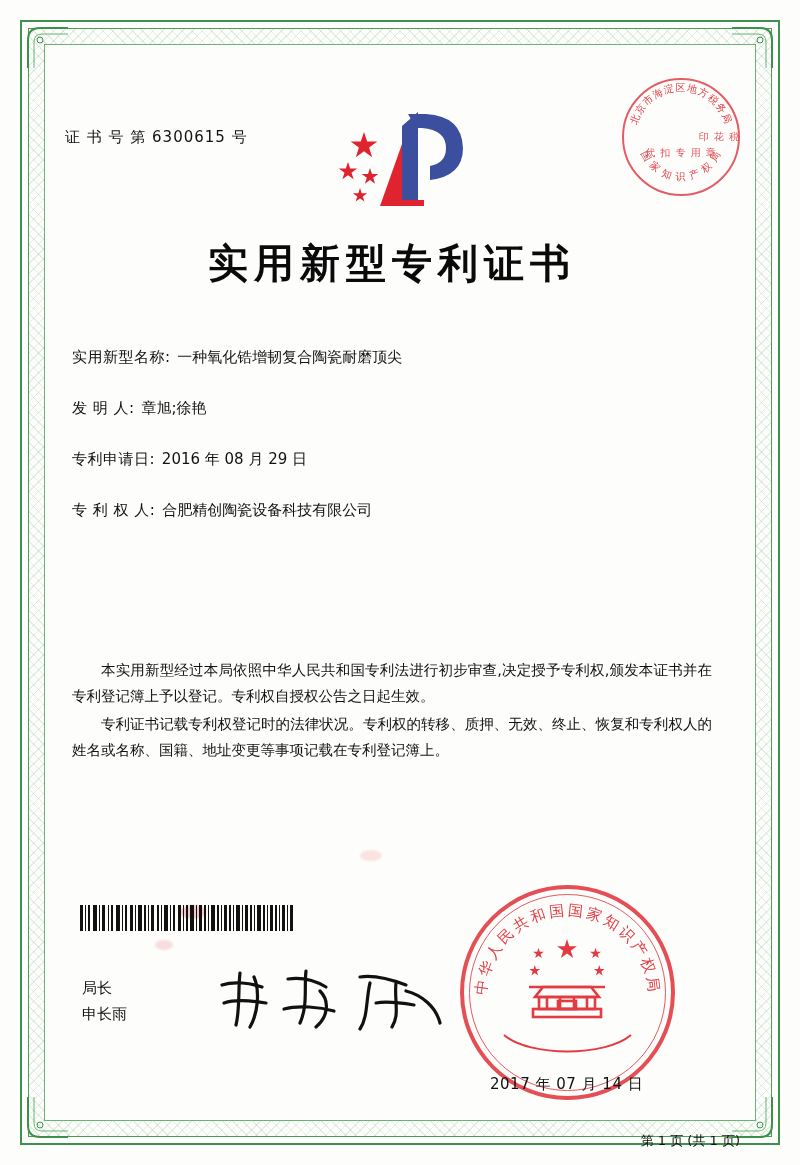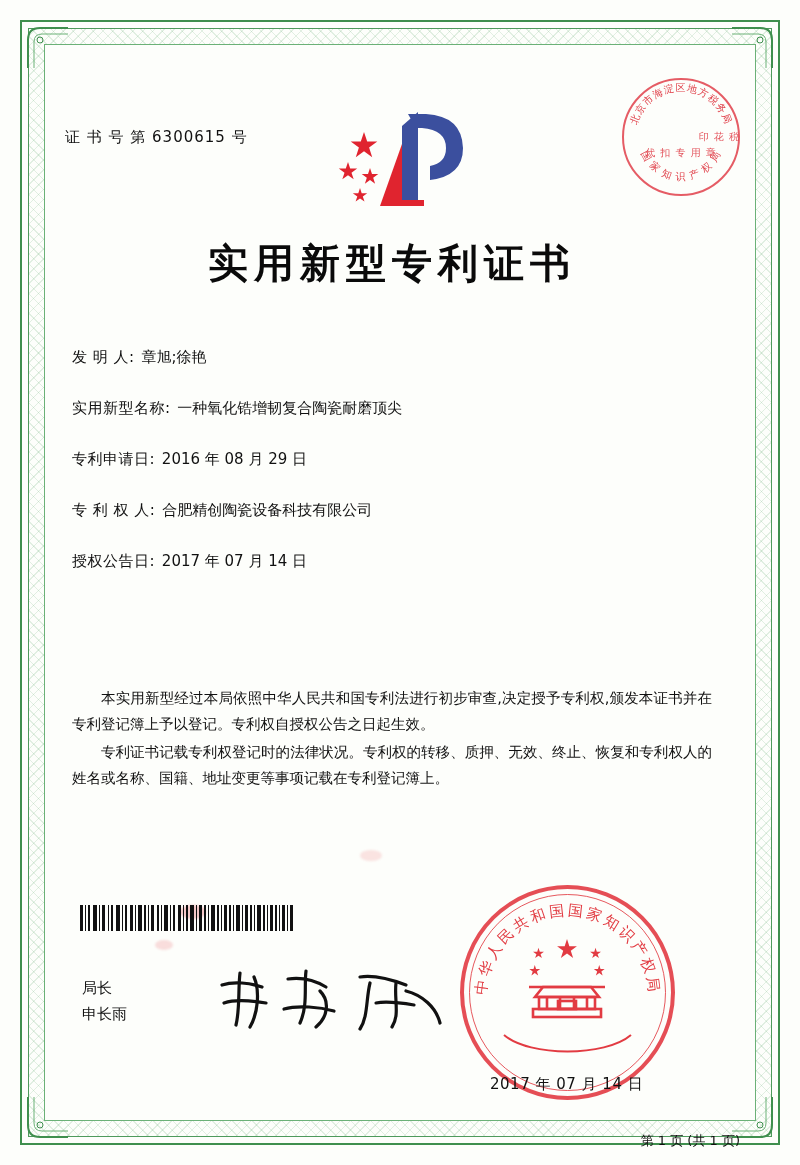--- a/index.html
+++ b/index.html
@@ -131,21 +131,21 @@
   .field {
     font-size: 15px;
     color: #111;
     margin-bottom: 32px;
     white-space: nowrap;
   }
   .field .lbl { letter-spacing: 0.5px; }
   .field .val { margin-left: 2px; }
   .para-block {
     position: absolute;
-    left: 12px; top: 625px;
+    left: 12px; top: 597px;
     width: 640px;
     font-size: 14.5px;
     line-height: 26px;
     color: #111;
     text-align: justify;
   }
   .para { text-indent: 2em; margin: 0 0 2px 0; }
   .barcode {
     position: absolute;
     left: 20px; top: 845px;
@@ -278,38 +278,34 @@
         </text>
       </svg>
       <div class="txt t2">印 花 税</div>
       <div class="txt t3">代 扣 专 用 章</div>
     </div>
 
     <div class="title">实用新型专利证书</div>
 
     <div class="fields">
       <div class="field">
+        <span class="lbl">实用新型名称:</span>
+        <span class="val">一种氧化锆增韧复合陶瓷耐磨顶尖</span>
+      </div>
+      <div class="field">
         <span class="lbl">发 明 人:</span>
         <span class="val">章旭;徐艳</span>
-      </div>
-      <div class="field">
-        <span class="lbl">实用新型名称:</span>
-        <span class="val">一种氧化锆增韧复合陶瓷耐磨顶尖</span>
       </div>
       <div class="field">
         <span class="lbl">专利申请日:</span>
         <span class="val">2016 年 08 月 29 日</span>
       </div>
       <div class="field">
         <span class="lbl">专 利 权 人:</span>
         <span class="val">合肥精创陶瓷设备科技有限公司</span>
-      </div>
-      <div class="field">
-        <span class="lbl">授权公告日:</span>
-        <span class="val">2017 年 07 月 14 日</span>
       </div>
     </div>
 
     <div class="para-block">
       <p class="para">本实用新型经过本局依照中华人民共和国专利法进行初步审查,决定授予专利权,颁发本证书并在专利登记簿上予以登记。专利权自授权公告之日起生效。</p>
       <p class="para">专利证书记载专利权登记时的法律状况。专利权的转移、质押、无效、终止、恢复和专利权人的姓名或名称、国籍、地址变更等事项记载在专利登记簿上。</p>
     </div>
 
     <div class="red-smudge" style="left:120px; top:845px; width:26px; height:14px;"></div>
     <div class="red-smudge" style="left:95px; top:880px; width:18px; height:10px; opacity:.6;"></div>

